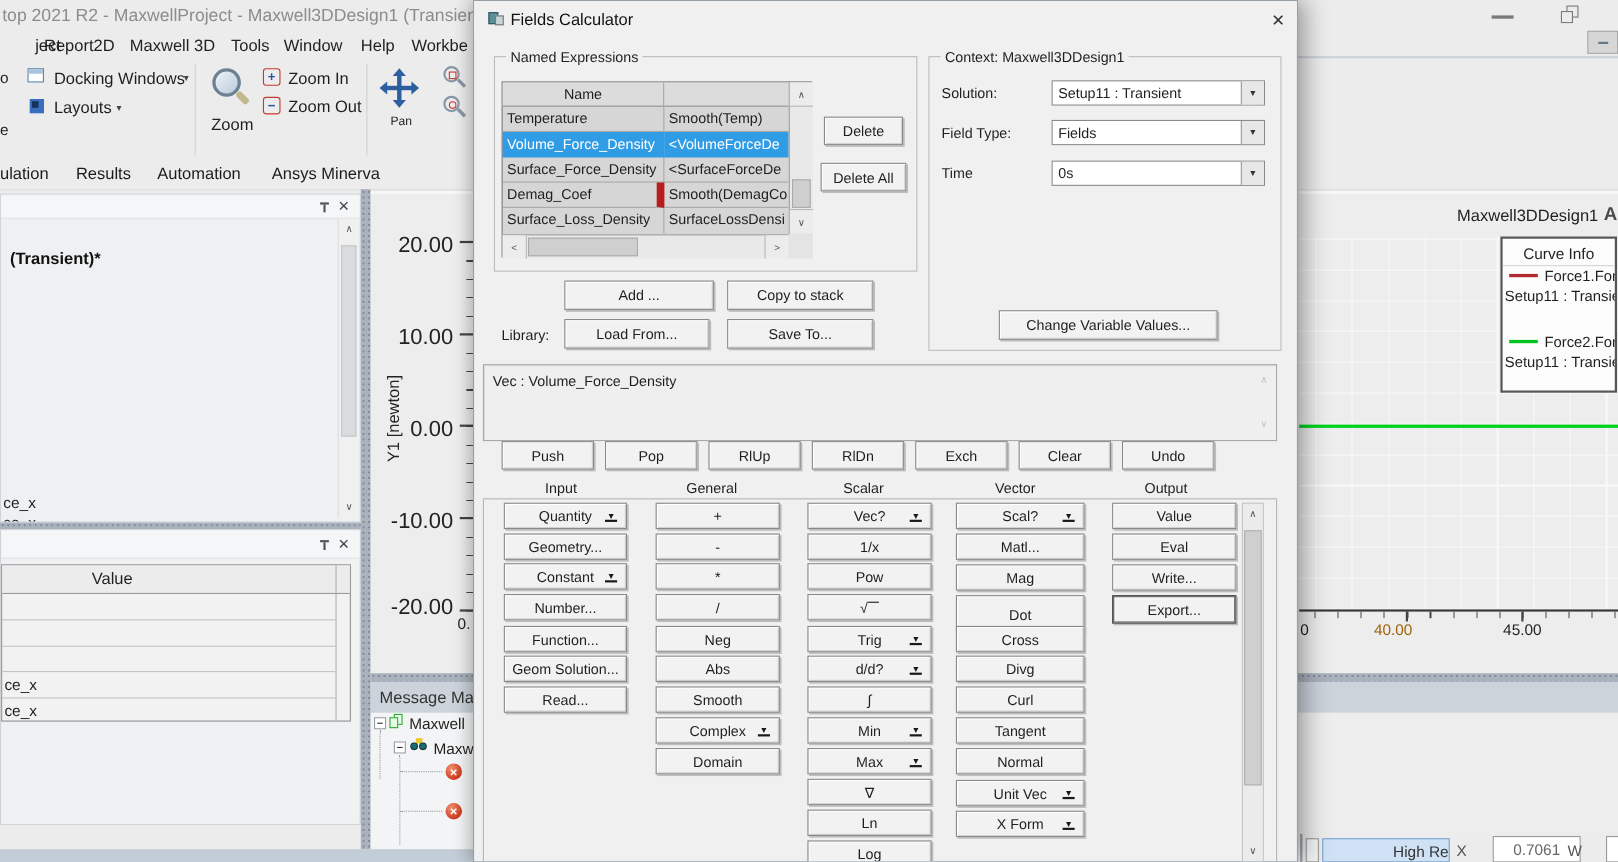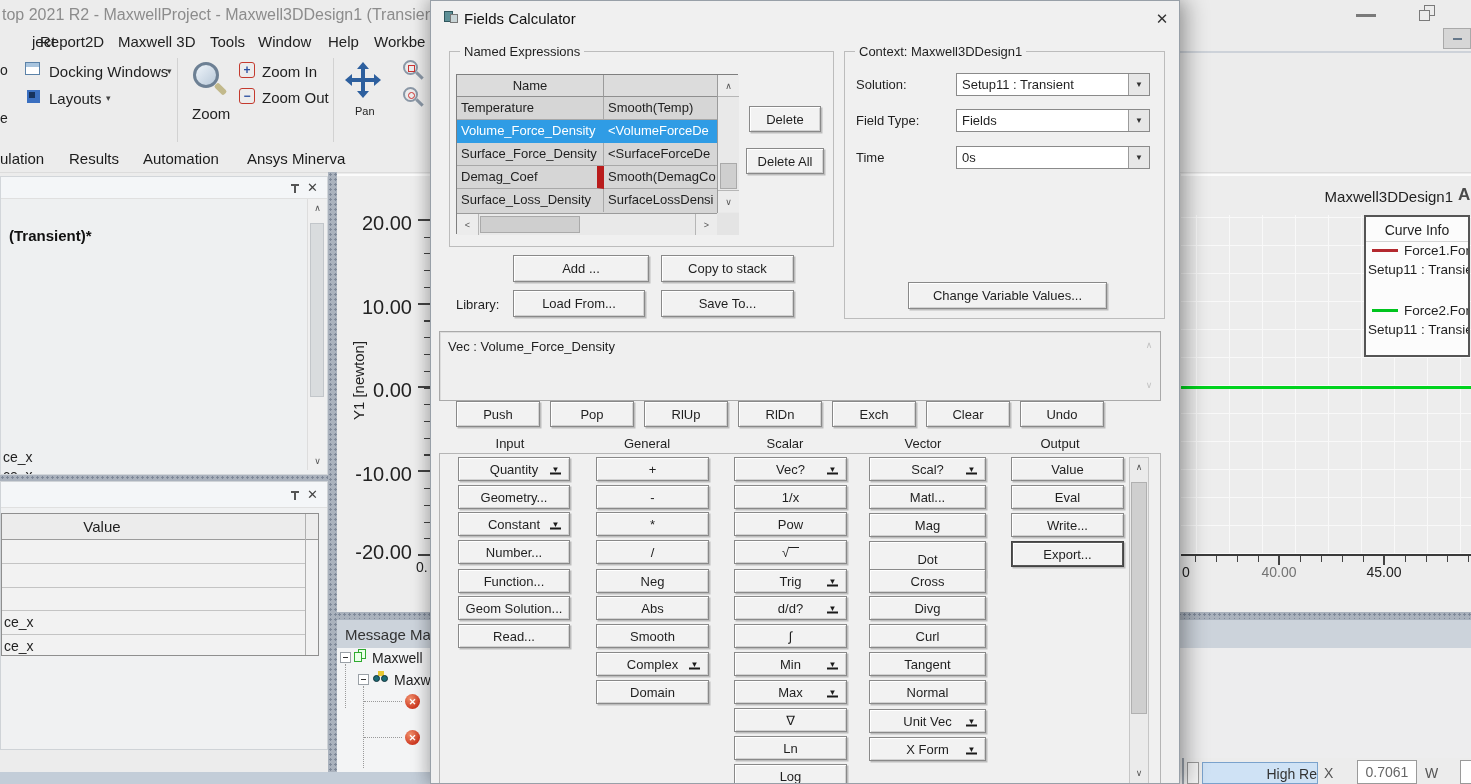--- a/index.html
+++ b/index.html
@@ -174,21 +174,21 @@
 
   <div class="abs" style="left:1181px;top:174px;width:290px;height:438px;background:#ededed;border-top:2px solid #fbfbfb;overflow:hidden;">
     <div class="abs txt" style="left:0;top:12px;width:272px;font-size:15px;color:#222;text-align:right;">Maxwell3DDesign1</div>
     <div class="abs txt" style="left:277px;top:9px;font-size:17px;font-weight:bold;color:#4a4a4a;">A</div>
     <div class="vgrid abs" style="left:0;top:39px;width:290px;height:340px;"></div>
     <div class="abs" style="left:0;top:210px;width:290px;height:3px;background:#00d31e;"></div>
     <div class="abs" style="left:0;top:378px;width:290px;height:2px;background:#3a3a3a;"></div>
     <div class="xticks abs" style="left:0;top:380px;width:290px;height:6px;"></div>
     <div class="abs" style="left:97px;top:380px;width:2px;height:9px;background:#444;"></div>
     <div class="abs" style="left:202px;top:380px;width:2px;height:9px;background:#444;"></div>
-    <div class="abs" style="left:68px;top:388px;width:60px;font-size:14px;color:#737373;text-align:center;">40.00</div>
+    <div class="abs" style="left:68px;top:388px;width:60px;font-size:14px;color:#a16207;">40.00</div>
     <div class="abs" style="left:173px;top:388px;width:60px;font-size:14px;color:#222;text-align:center;">45.00</div>
     <div class="abs txt" style="left:1px;top:388px;font-size:14px;color:#222;">0</div>
     <div class="abs" style="left:183px;top:39px;width:106px;height:142px;background:#fcfcfc;border:2px solid #555;overflow:hidden;">
       <div class="abs txt" style="left:0;top:5px;width:102px;font-size:14px;text-align:center;">Curve Info</div>
       <div class="abs" style="left:0;top:24px;width:102px;height:1px;background:#d4d4d4;"></div>
       <div class="abs" style="left:6px;top:32px;width:26px;height:3px;background:#b3282e;"></div>
       <div class="abs txt" style="left:38px;top:26px;width:66px;font-size:13.5px;">Force1.For</div>
       <div class="abs txt" style="left:2px;top:45px;width:102px;font-size:13.5px;">Setup11 : Transie</div>
       <div class="abs" style="left:6px;top:92px;width:26px;height:3px;background:#00c41e;"></div>
       <div class="abs txt" style="left:38px;top:86px;width:66px;font-size:13.5px;">Force2.For</div>
@@ -229,21 +229,21 @@
   <div class="abs" style="left:1181px;top:648px;width:290px;height:110px;background:#ededee;"></div>
 
   <div class="abs" style="left:0;top:772px;width:430px;height:12px;background:#c3cdd8;"></div>
   <div class="abs" style="left:1181px;top:758px;width:290px;height:26px;background:#ececec;overflow:hidden;">
     <div class="abs" style="left:1px;top:0;width:2px;height:26px;background:#9aa2ac;"></div>
     <div class="abs" style="left:6px;top:4px;width:12px;height:22px;background:#f5f5f5;border:1px solid #9a9a9a;"></div>
     <div class="abs" style="left:21px;top:4px;width:116px;height:22px;background:#cfe2f5;border:1.5px solid #7aa2cc;display:flex;justify-content:flex-end;">
       <span class="txt" style="font-size:14px;color:#333;margin-top:3px;">High Re</span>
     </div>
     <div class="abs txt" style="left:143px;top:7px;font-size:14px;color:#555;">X</div>
-    <div class="abs" style="left:176px;top:2px;width:60px;height:24px;background:#fff;border:1px solid #9a9a9a;display:flex;justify-content:center;">
+    <div class="abs" style="left:176px;top:2px;width:80px;height:24px;background:#fff;border:1px solid #9a9a9a;display:flex;justify-content:center;">
       <span class="txt" style="font-size:14px;color:#666;margin-top:3px;">0.7061</span>
     </div>
     <div class="abs txt" style="left:244px;top:7px;font-size:14px;color:#555;">W</div>
     <div class="abs" style="left:279px;top:2px;width:40px;height:24px;background:#fff;border:1px solid #9a9a9a;"></div>
   </div>
 
   <div class="abs" style="left:430px;top:0;width:750px;height:784px;background:#f0f0f0;border:1px solid #98a0a8;
               box-shadow:8px 0 20px rgba(0,0,0,0.30),-5px 0 14px rgba(0,0,0,0.18);overflow:hidden;z-index:50;">
 
     <div class="abs" style="left:0;top:0;width:748px;height:34px;background:#f0f0f0;">

